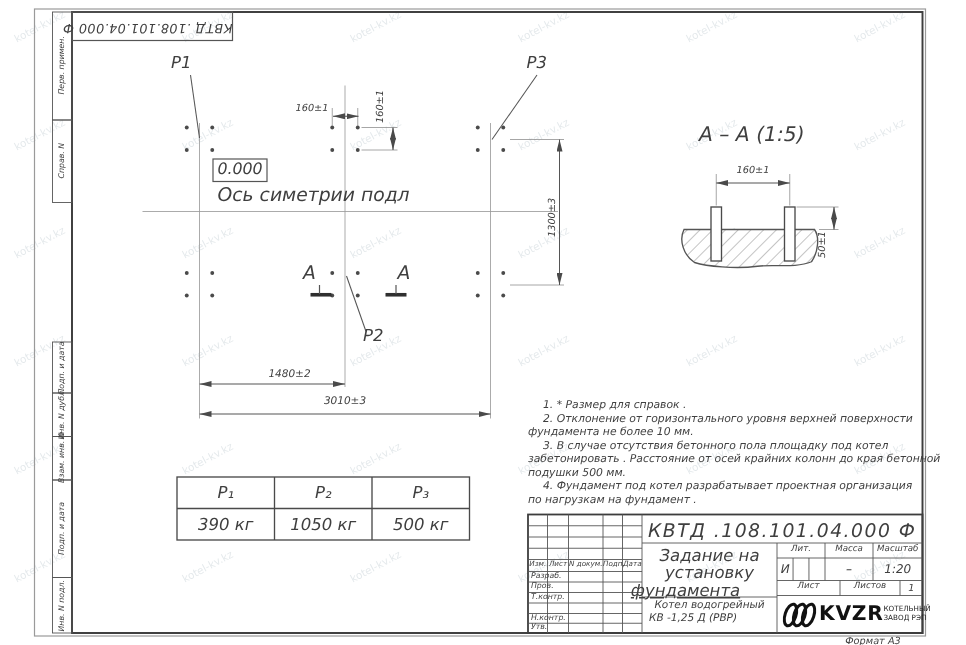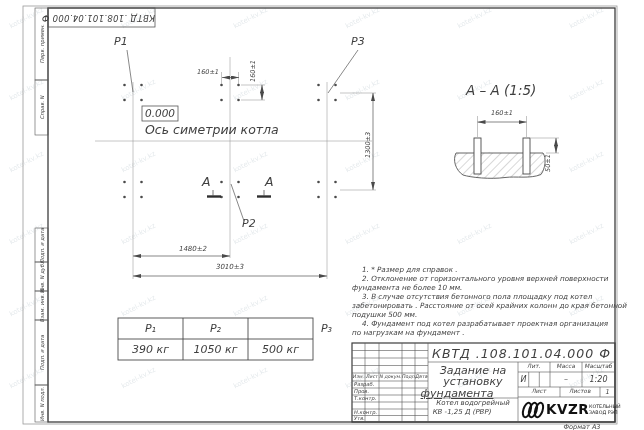--- a/index.html
+++ b/index.html
@@ -222,36 +222,36 @@
   <div class="mcell" style="top:228px;height:34px;">Подп. и дата</div>
   <div class="mcell" style="top:262px;height:29px;">Инв. N дубл.</div>
   <div class="mcell" style="top:291px;height:29px;">Взам. инв. N</div>
   <div class="mcell" style="top:320px;height:65px;">Подп. и дата</div>
   <div class="mcell" style="top:385px;height:37px;">Инв. N подл.</div>
 
   <div class="t" style="left:114px;top:36px;font-size:11px;">P1</div>
   <div class="t" style="left:351px;top:36px;font-size:11px;">P3</div>
   <div class="t" style="left:242px;top:218px;font-size:11px;">P2</div>
   <div class="t c" style="left:142px;top:106px;width:36px;height:15px;line-height:15px;font-size:10.5px;">0.000</div>
-  <div class="t" style="left:145px;top:124px;font-size:12.5px;">Ось симетрии котла</div>
+  <div class="t" style="left:145px;top:124px;font-size:12.5px;">Ось симетрии подл</div>
   <div class="t" style="left:197px;top:69px;font-size:6.5px;">160±1</div>
   <div class="t vdim" style="left:250px;top:82px;font-size:6.5px;">160±1</div>
   <div class="t vdim" style="left:365px;top:158px;font-size:6.5px;">1300±3</div>
   <div class="t c" style="left:170px;top:245.5px;width:46px;font-size:7px;">1480±2</div>
   <div class="t c" style="left:207px;top:263.5px;width:46px;font-size:7px;">3010±3</div>
   <div class="t" style="left:202px;top:176px;font-size:12.5px;">А</div>
   <div class="t" style="left:265px;top:176px;font-size:12.5px;">А</div>
 
   <div class="t" style="left:466px;top:84px;font-size:13.5px;">А – А (1:5)</div>
   <div class="t c" style="left:480px;top:110px;width:44px;font-size:6.5px;">160±1</div>
   <div class="t vdim" style="left:545px;top:172px;font-size:6.5px;">50±1</div>
 
   <div class="t c" style="left:118px;top:318px;width:65px;height:21px;line-height:21px;font-size:11px;">P₁</div>
   <div class="t c" style="left:183px;top:318px;width:65px;height:21px;line-height:21px;font-size:11px;">P₂</div>
-  <div class="t c" style="left:248px;top:318px;width:65px;height:36px;line-height:21px;font-size:11px;margin-left:46px;">P₃</div>
+  <div class="t c" style="left:248px;top:318px;width:65px;height:36px;line-height:21px;font-size:11px;">P₃</div>
   <div class="t c" style="left:118px;top:339px;width:65px;height:21px;line-height:21px;font-size:11px;">390 кг</div>
   <div class="t c" style="left:183px;top:339px;width:65px;height:21px;line-height:21px;font-size:11px;">1050 кг</div>
   <div class="t c" style="left:248px;top:339px;width:65px;height:21px;line-height:21px;font-size:11px;">500 кг</div>
 
   <div class="t note" style="left:362px;top:266px;">1. * Размер для справок .</div>
   <div class="t note" style="left:362px;top:275px;">2. Отклонение от горизонтального уровня верхней поверхности</div>
   <div class="t note" style="left:352px;top:284px;">фундамента не более 10 мм.</div>
   <div class="t note" style="left:362px;top:293px;">3. В случае отсутствия бетонного пола площадку под котел</div>
   <div class="t note" style="left:352px;top:302px;">забетонировать . Расстояние от осей крайних колонн до края бетонной</div>
   <div class="t note" style="left:352px;top:311px;">подушки 500 мм.</div>

